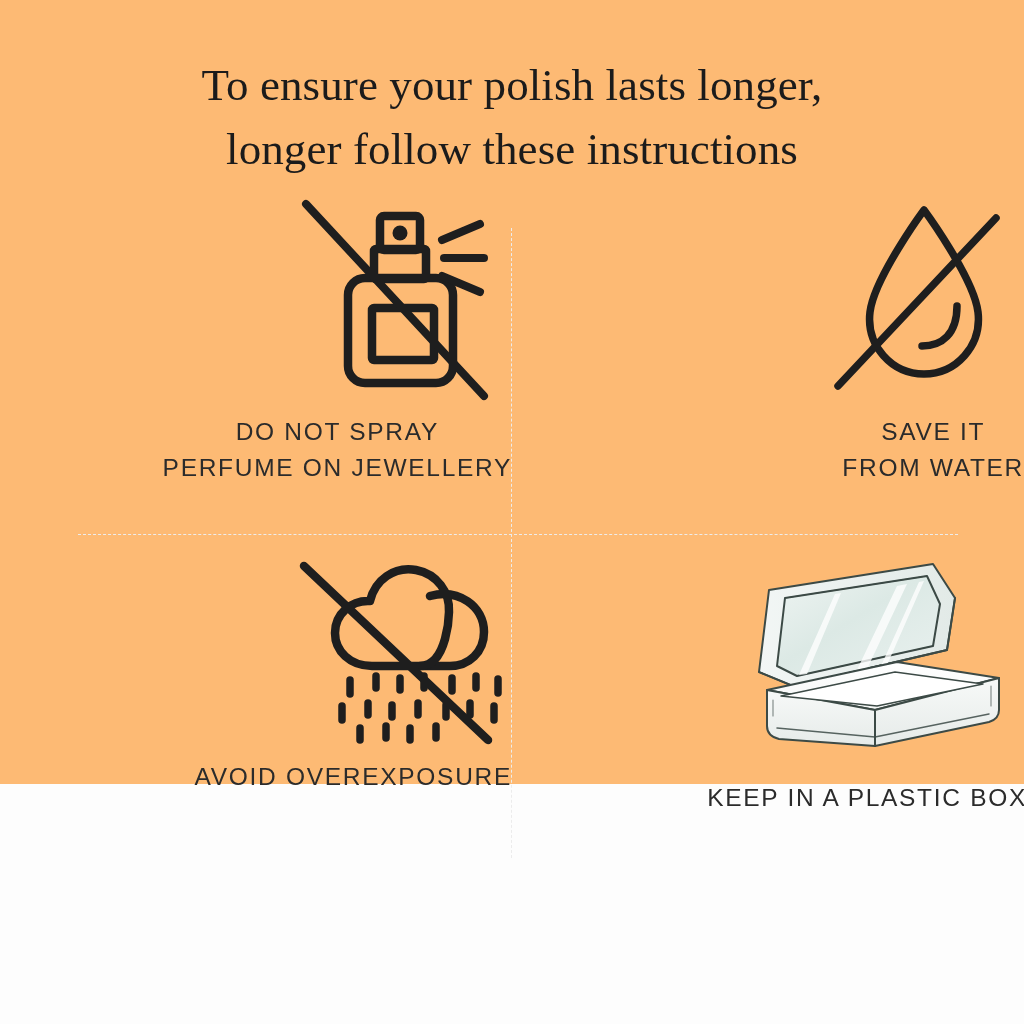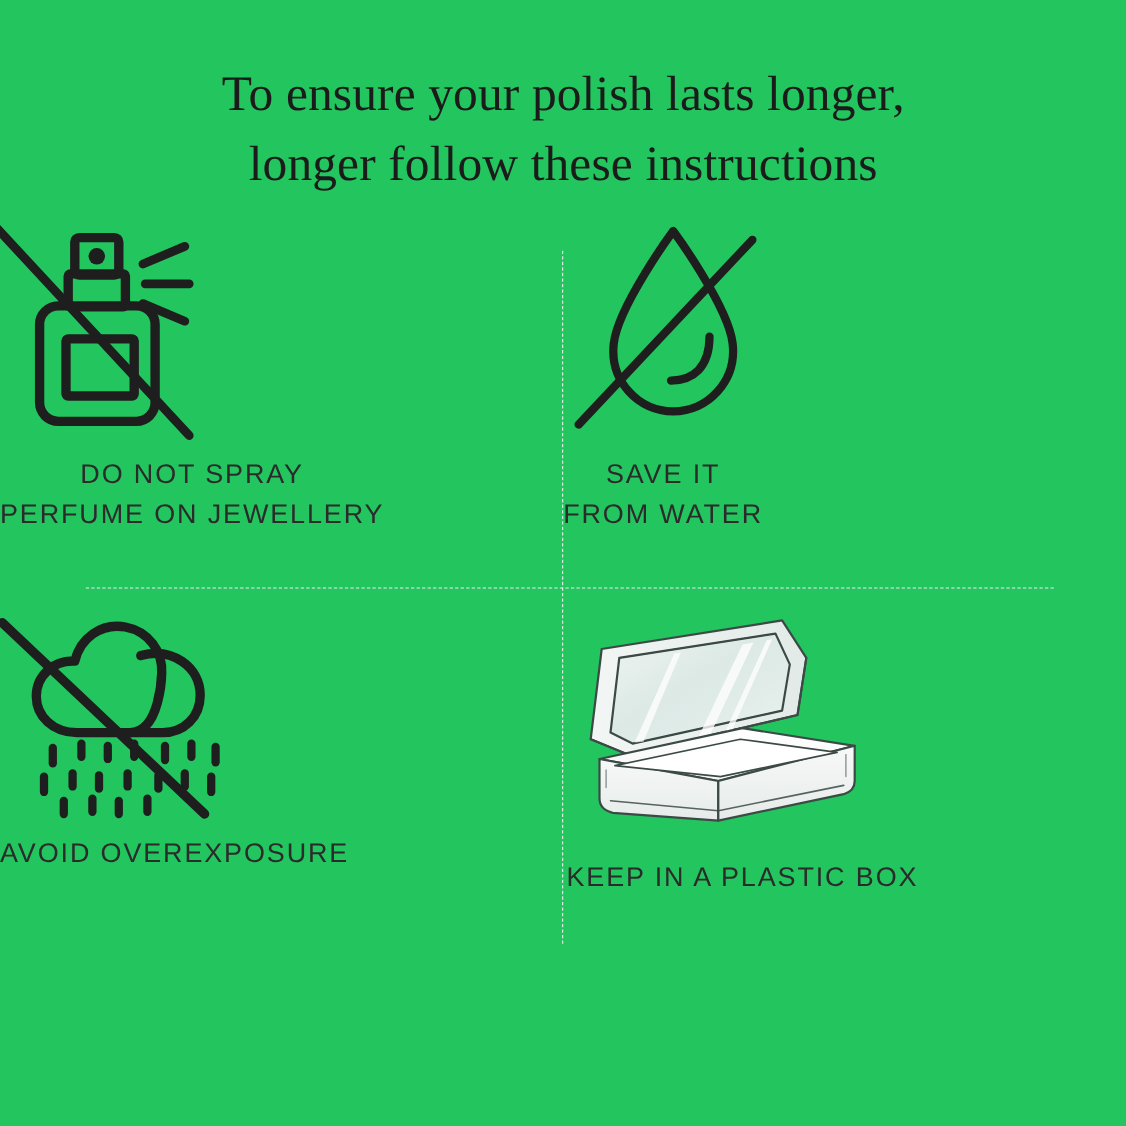--- a/index.html
+++ b/index.html
@@ -11,22 +11,22 @@
     width: 1024px;
     height: 1024px;
     background: #fdfdfd;
     font-family: "Liberation Sans", sans-serif;
     overflow: hidden;
   }
 
   #page {
     position: relative;
     width: 1024px;
-    height: 1024px;
-    background: #22c55e;
+    height: 784px;
+    background: #fdba74;
     box-sizing: border-box;
   }
 
   
   .heading {
     position: absolute;
     top: 54px;
     left: 0;
     width: 1024px;
     text-align: center;
@@ -60,21 +60,21 @@
     border-top: 1px dashed #ececec;
   }
 
   
   .cell {
     position: absolute;
     width: 512px;
     box-sizing: border-box;
     display: flex;
     flex-direction: column;
-    align-items: flex-start;
+    align-items: flex-end;
   }
   #cell-1 { left: 0;     top: 196px; }
   #cell-2 { left: 512px; top: 196px; }
   #cell-3 { left: 0;     top: 548px; }
   #cell-4 { left: 515px; top: 548px; }
 
   .icon-wrap {
     display: block;
     line-height: 0;
   }

